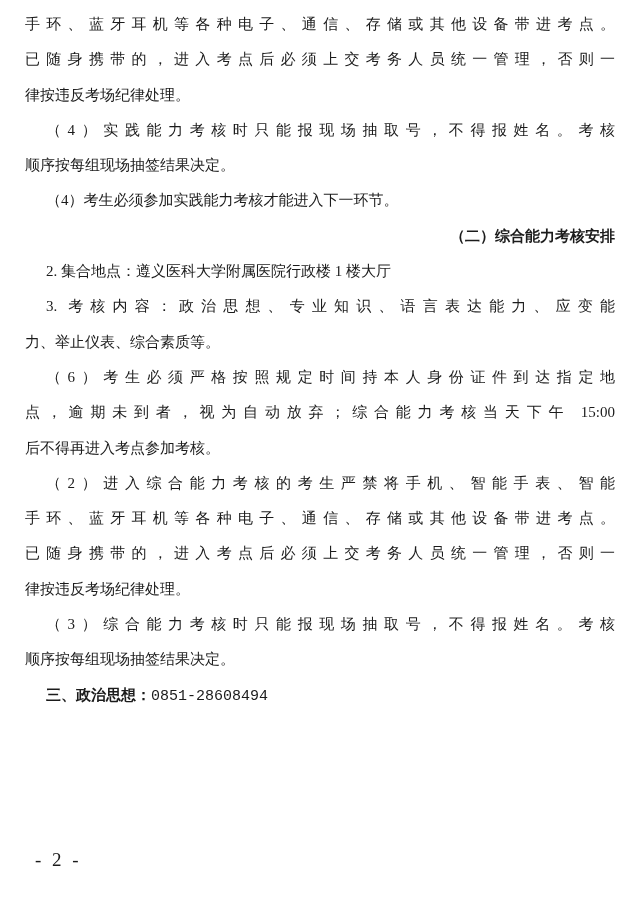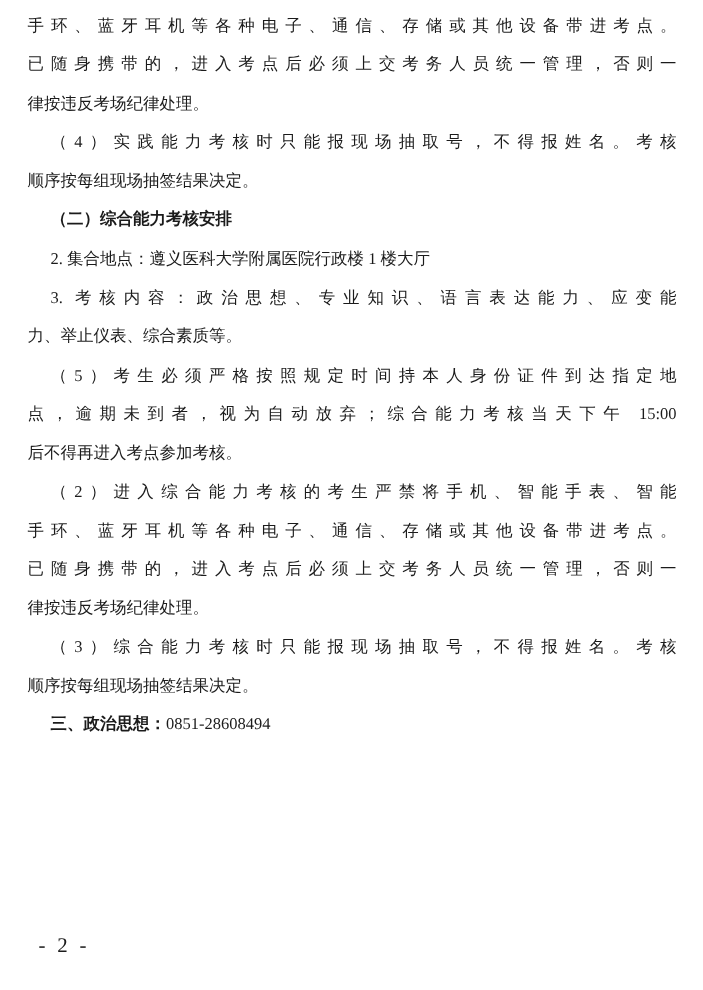--- a/index.html
+++ b/index.html
@@ -33,23 +33,24 @@
     text-align-last: justify;
     text-justify: inter-character;
   }
   .line.indent {
     text-indent: 21px;
   }
   .line.hei,
   .seg-hei {
     font-family: Liberation Serif, serif;
     font-weight: bold;
+    text-align: right;
   }
   .seg-num {
-    font-family: Liberation Serif, serif;
+    font-family: Liberation Mono, monospace;
     font-weight: normal;
   }
   .page-num {
     position: absolute;
     left: 35px;
     top: 849px;
     font-size: 19px;
     letter-spacing: 3px;
     color: #1b1b1b;
   }
@@ -57,25 +58,26 @@
 </head>
 <body>
 
 <div class="page">
   <div class="doc-body" id="doc-body">
       <div class="line stretch">手环、蓝牙耳机等各种电子、通信、存储或其他设备带进考点。</div>
       <div class="line stretch">已随身携带的，进入考点后必须上交考务人员统一管理，否则一</div>
       <div class="line">律按违反考场纪律处理。</div>
       <div class="line indent stretch">（4）实践能力考核时只能报现场抽取号，不得报姓名。考核</div>
       <div class="line">顺序按每组现场抽签结果决定。</div>
+      <div class="line indent">（4）考生必须参加实践能力考核才能进入下一环节。</div>
       <div class="line indent hei">（二）综合能力考核安排</div>
       <div class="line indent">2. 集合地点：遵义医科大学附属医院行政楼 1 楼大厅</div>
       <div class="line indent stretch">3. 考核内容：政治思想、专业知识、语言表达能力、应变能</div>
       <div class="line">力、举止仪表、综合素质等。</div>
-      <div class="line indent stretch">（5）考生必须严格按照规定时间持本人身份证件到达指定地</div>
+      <div class="line indent stretch">（6）考生必须严格按照规定时间持本人身份证件到达指定地</div>
       <div class="line stretch">点，逾期未到者，视为自动放弃；综合能力考核当天下午 15:00</div>
       <div class="line">后不得再进入考点参加考核。</div>
       <div class="line indent stretch">（2）进入综合能力考核的考生严禁将手机、智能手表、智能</div>
       <div class="line stretch">手环、蓝牙耳机等各种电子、通信、存储或其他设备带进考点。</div>
       <div class="line stretch">已随身携带的，进入考点后必须上交考务人员统一管理，否则一</div>
       <div class="line">律按违反考场纪律处理。</div>
       <div class="line indent stretch">（3）综合能力考核时只能报现场抽取号，不得报姓名。考核</div>
       <div class="line">顺序按每组现场抽签结果决定。</div>
       <div class="line indent"><span class="seg-hei">三、政治思想：</span><span class="seg-num">0851-28608494</span></div>
     </div>

